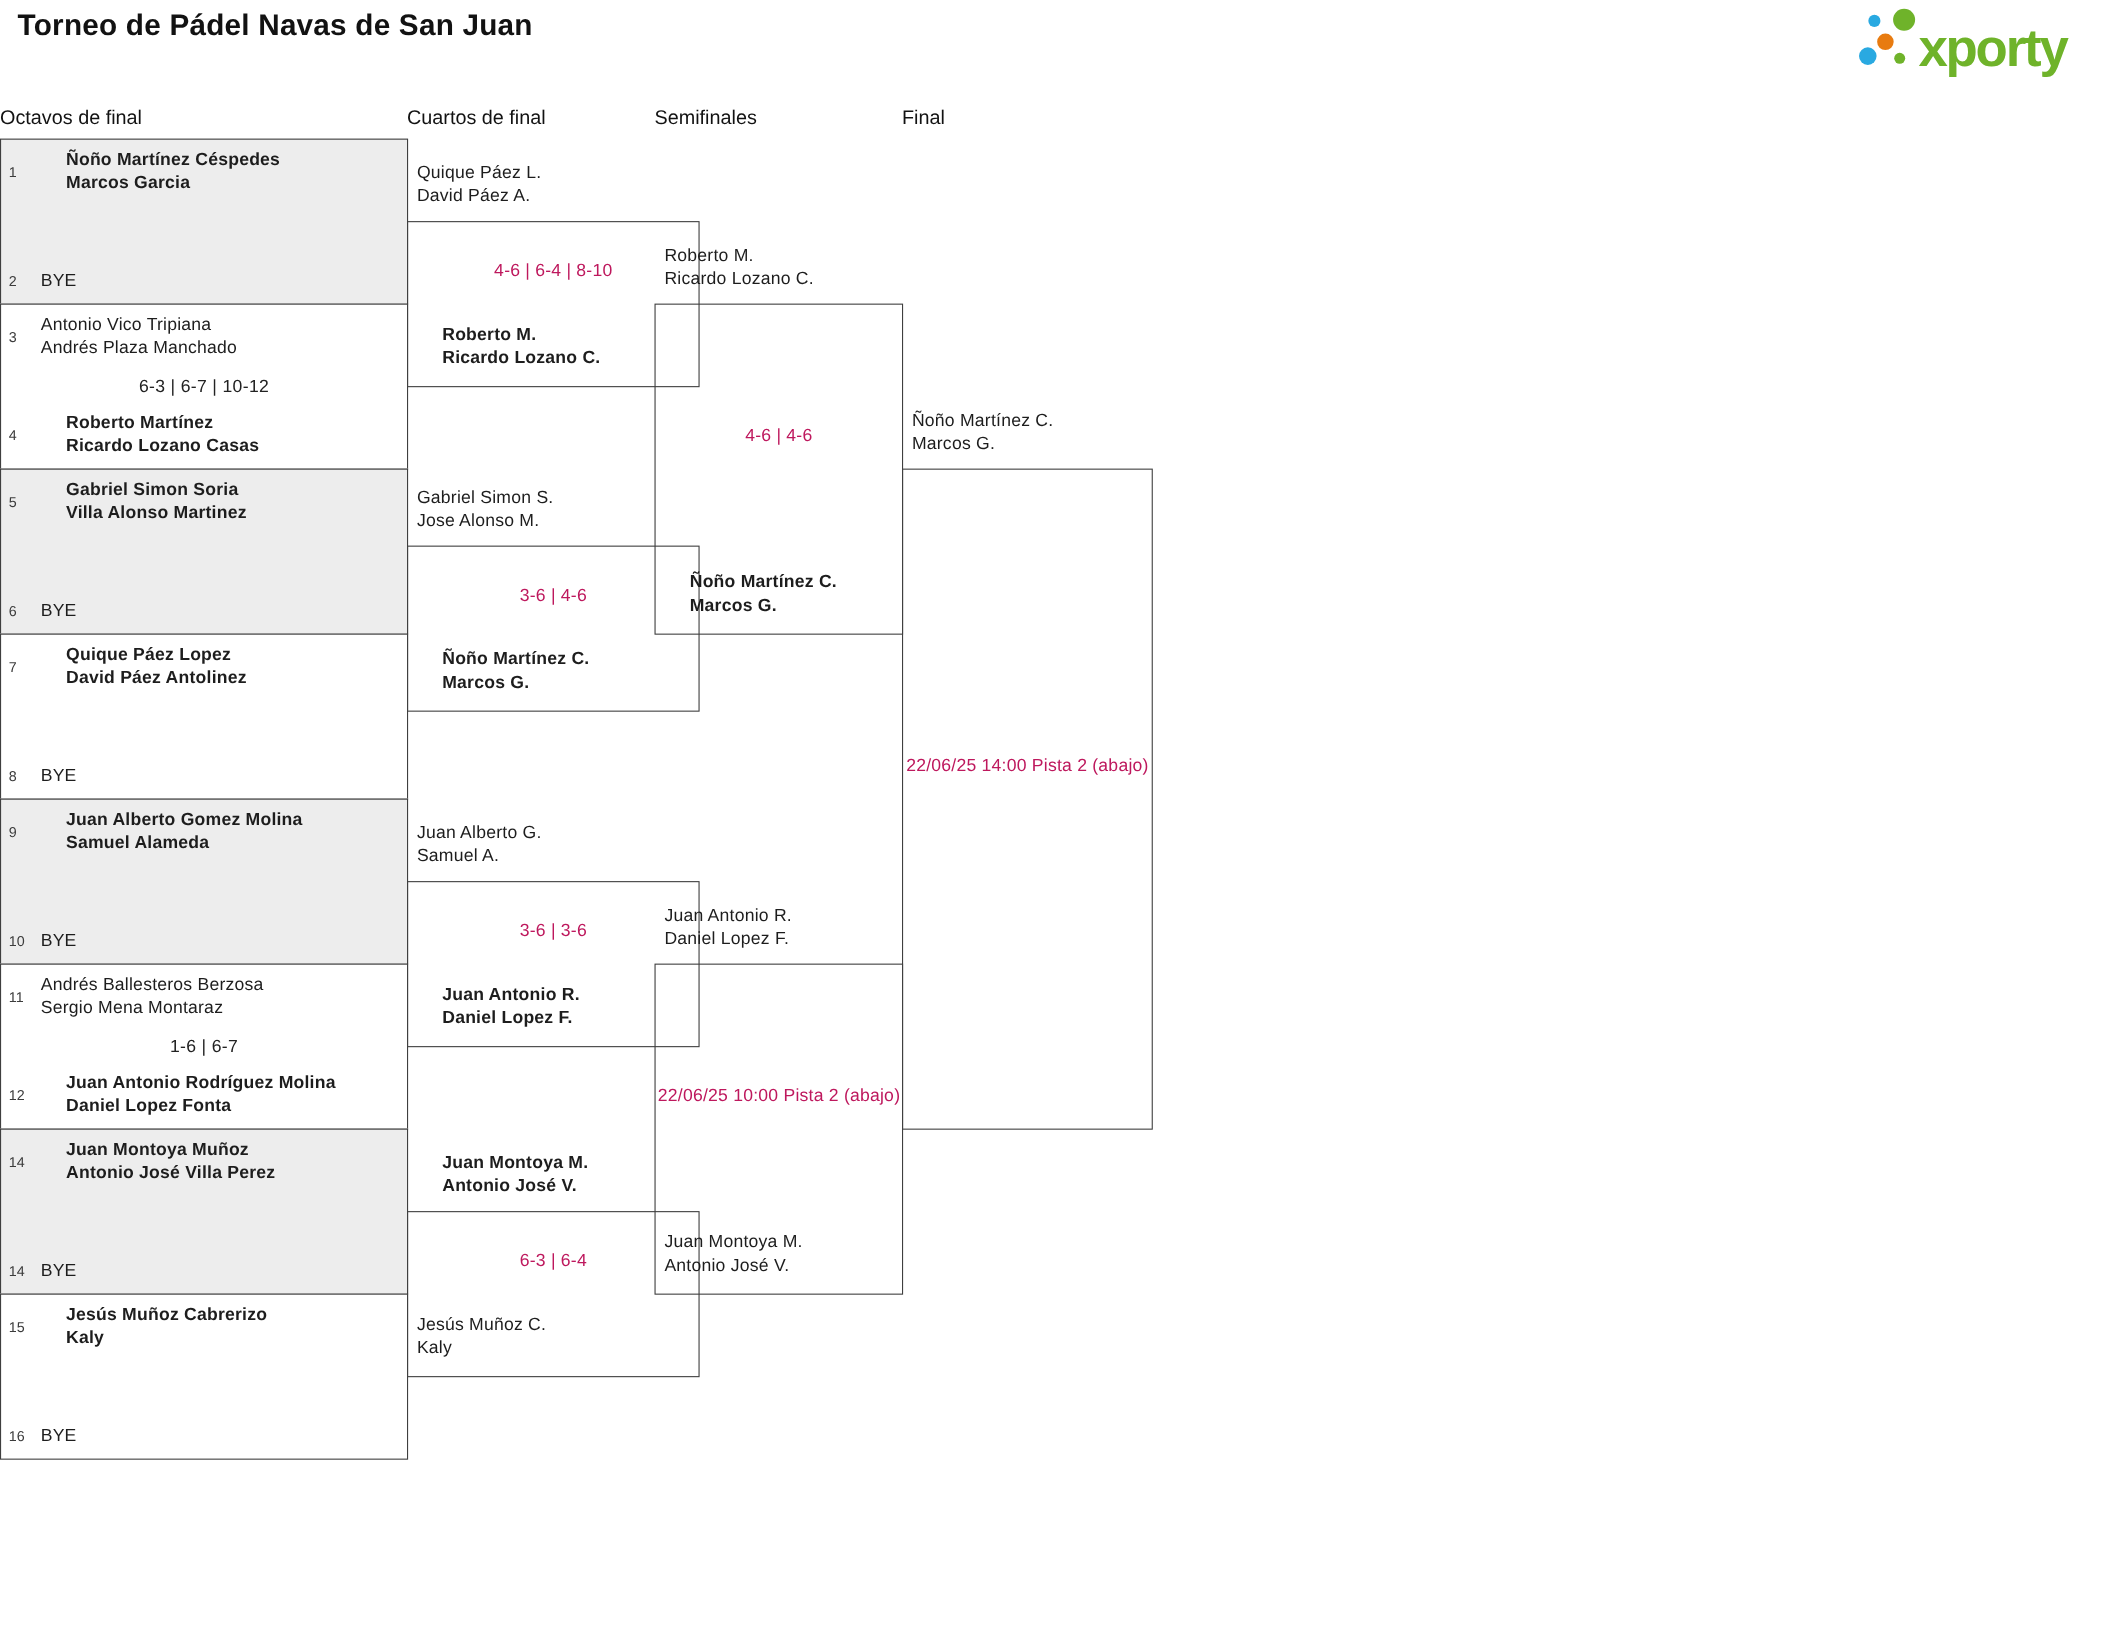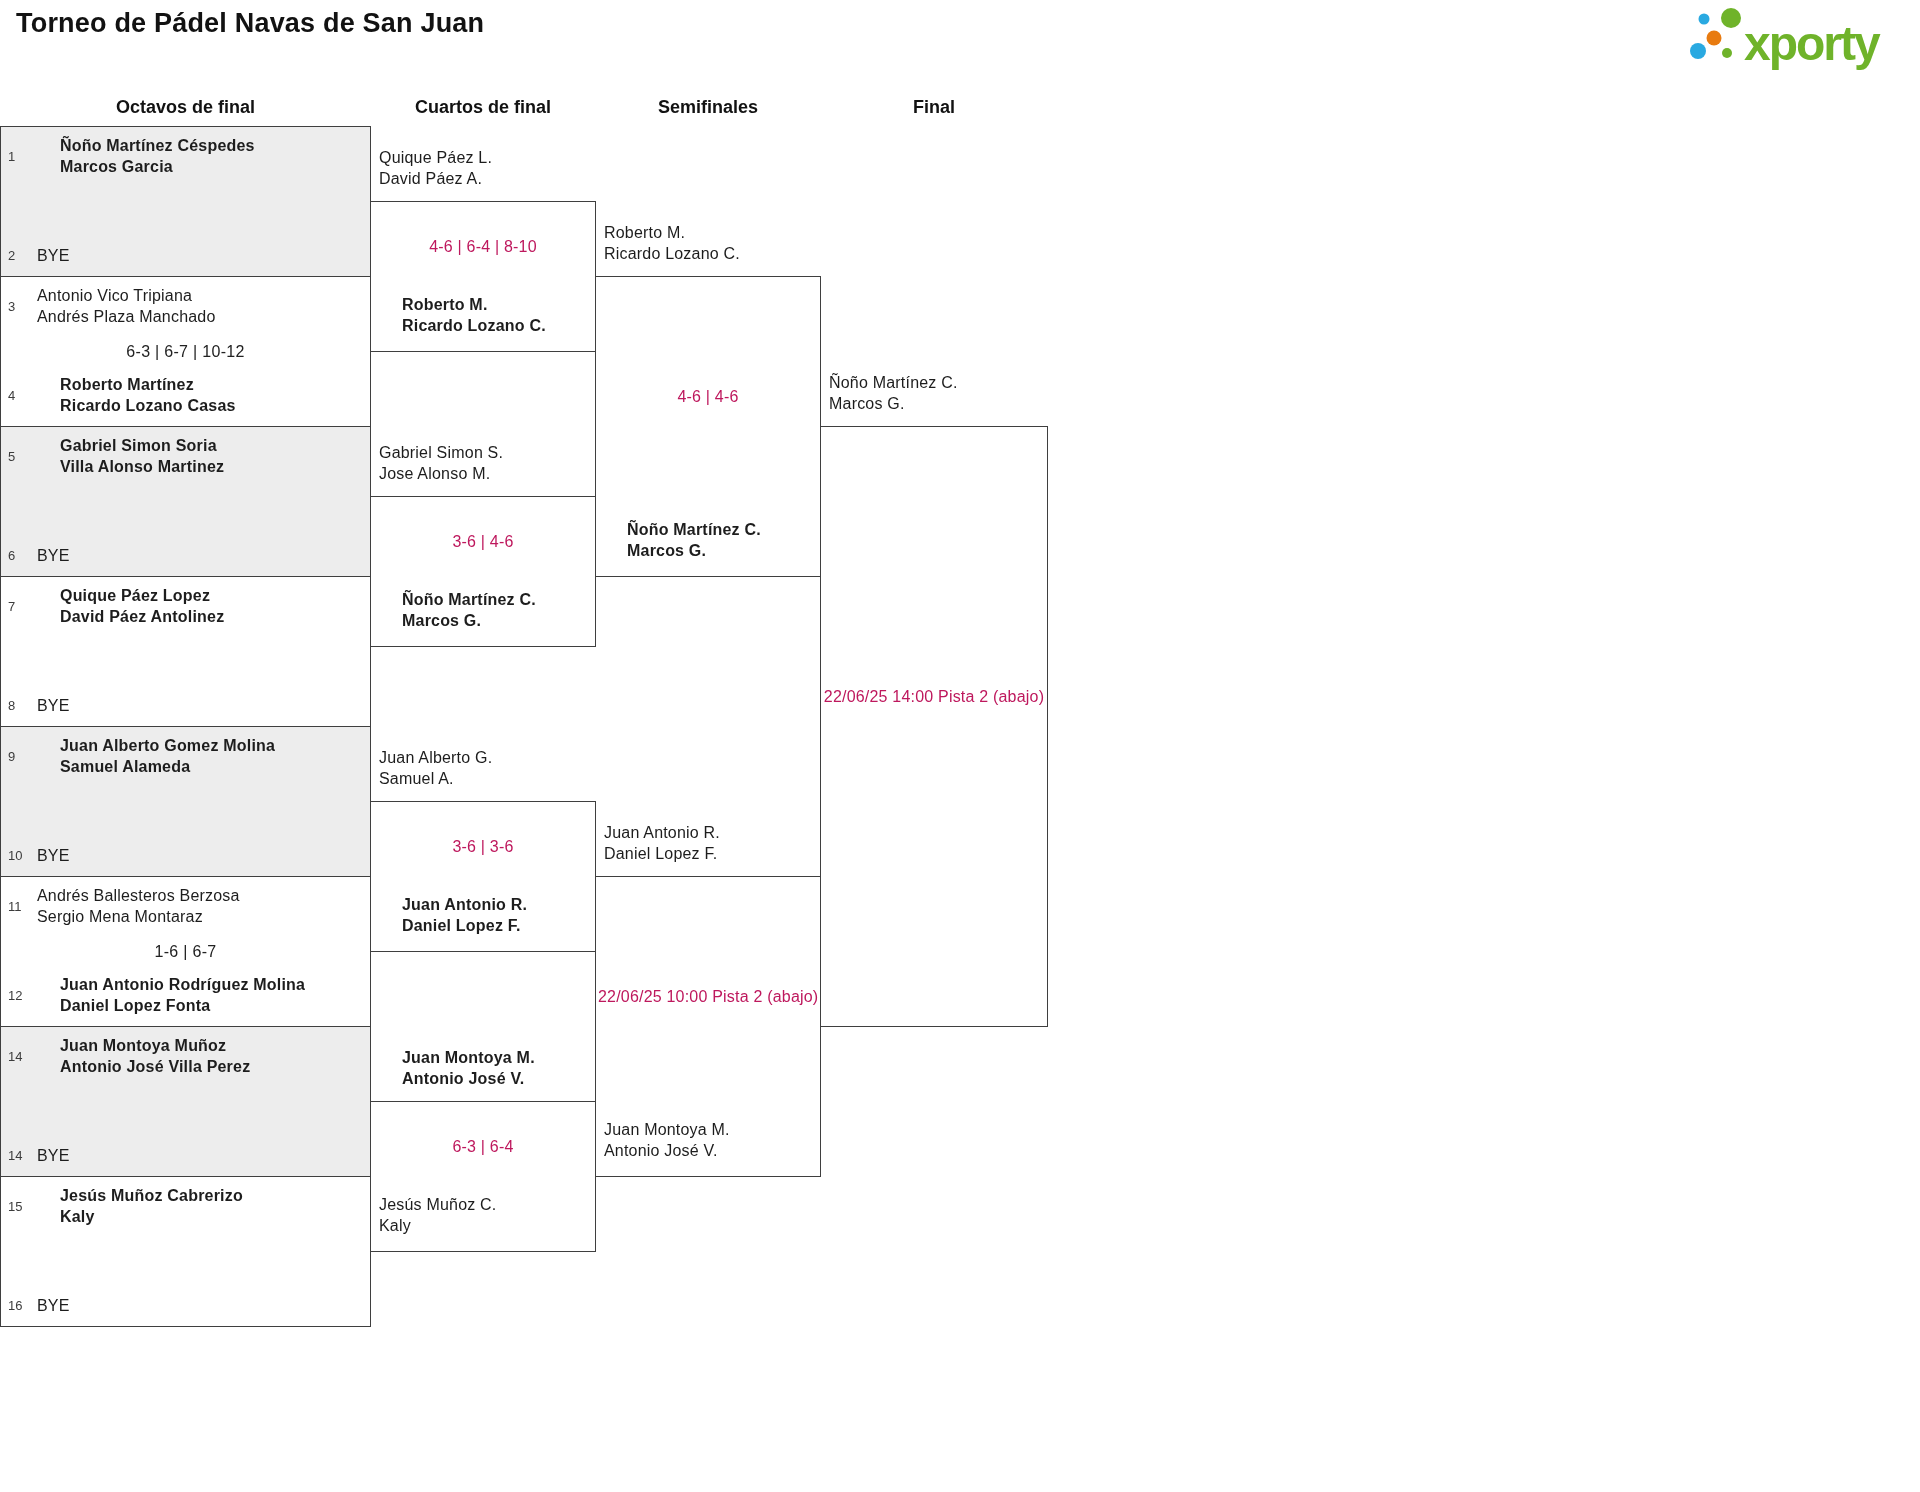--- a/index.html
+++ b/index.html
@@ -4,37 +4,37 @@
 <style>
   html,body{margin:0;padding:0;background:#fff;}
   #canvas{
     position:relative;width:1920px;height:1492px;background:#ffffff;
     font-family:"Liberation Sans",sans-serif;color:#1d1d1d;overflow:hidden;
   }
   
   .title{position:absolute;left:4px;top:6px;font-size:27px;font-weight:700;line-height:34px;color:#121212;letter-spacing:.2px;margin-left:12px;}
   .logo{position:absolute;left:1682px;top:2px;width:232px;height:72px;}
   
-  .rh{position:absolute;top:97px;text-align:center;font-size:18px;font-weight:700;color:#121212;}
+  .rh{position:absolute;top:97px;text-align:left;font-size:18px;font-weight:400;color:#121212;}
   .rh1{left:0;width:371px}.rh2{left:370px;width:226px}.rh3{left:595px;width:226px}.rh4{left:820px;width:228px}
   
   .r1-box{position:absolute;left:0;width:371px;height:151px;border:1px solid #3f3f3f;background:#fff;box-sizing:border-box;}
   .r1-box.shaded{background:#ededed;}
   .p1{top:126px}.p2{top:276px}.p3{top:426px}.p4{top:576px}
   .p5{top:726px}.p6{top:876px}.p7{top:1026px}.p8{top:1176px}
   .slot{position:absolute;left:7px;right:6px;display:flex;align-items:center;gap:7px;}
   .slot.top{top:8px}
   .slot.bot{bottom:10px}
   .num{width:22px;flex:none;font-size:13px;color:#3c3c3c;}
   .names{font-size:16px;line-height:21px;white-space:pre-line;color:#1d1d1d;letter-spacing:.2px;}
   .winner{font-weight:700;margin-left:23px;}
   .score{position:absolute;left:0;right:0;top:50%;transform:translateY(-50%);text-align:center;font-size:16px;color:#222;letter-spacing:.3px;}
   
   .match-box{position:absolute;border:1px solid #3f3f3f;box-sizing:border-box;background:transparent;}
-  .qf{left:370px;width:226px;height:151px;}
+  .qf{left:370px;width:266px;height:151px;}
   .qf1{top:201px}.qf2{top:496px}.qf3{top:801px}.qf4{top:1101px}
   .sf{left:595px;width:226px;height:301px;}
   .sf1{top:276px}.sf2{top:876px}
   .fin{left:820px;top:426px;width:228px;height:601px;}
   .team-above{position:absolute;left:8px;bottom:100%;margin-bottom:13px;}
   .team-inside{position:absolute;left:8px;bottom:15px;}
   .center-text{position:absolute;left:2px;right:2px;transform:translateY(-50%);text-align:center;font-size:16px;color:#be185d;white-space:nowrap;letter-spacing:.2px;}
   .qf .center-text{top:45px}
   .sf .center-text{top:120px}
   .fin .center-text{top:270px}

